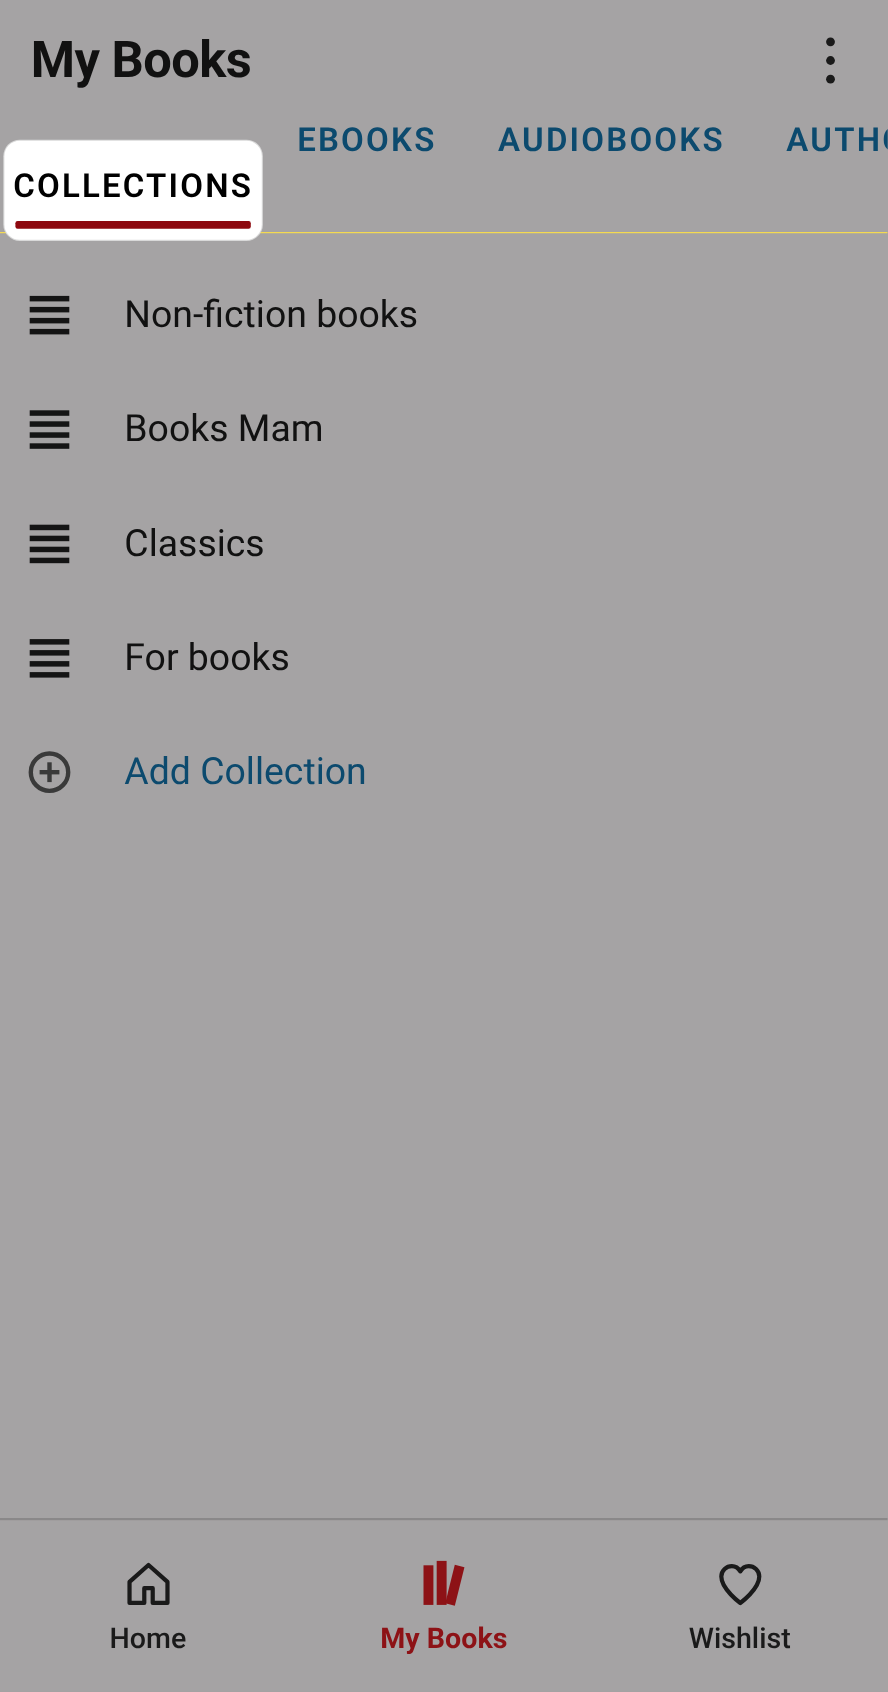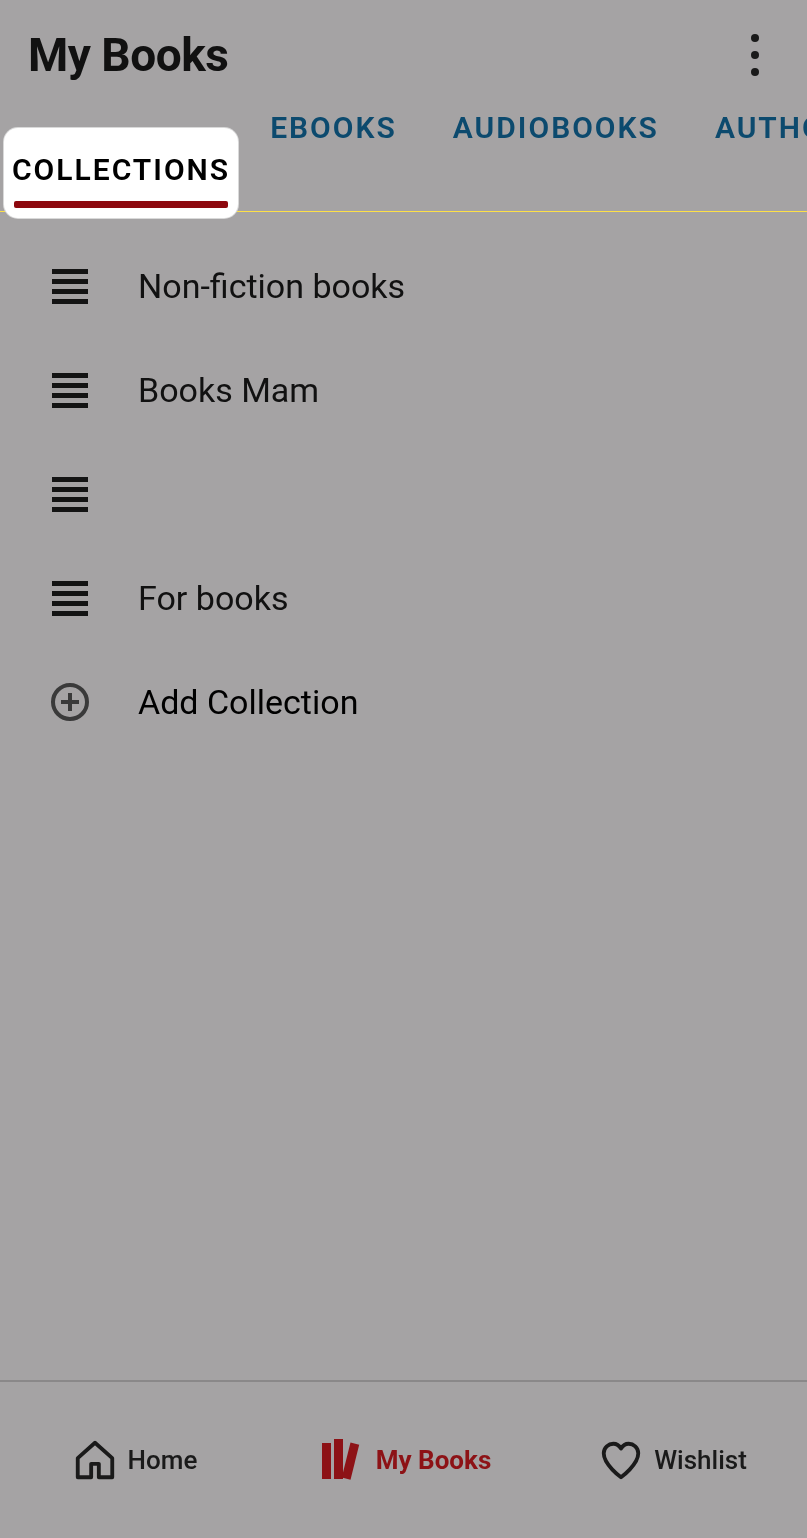--- a/index.html
+++ b/index.html
@@ -86,21 +86,21 @@
   .tab.last { padding-right: 0; }
 
   
   .list {
     padding-top: 22px;
   }
   .row {
     display: flex;
     align-items: center;
     height: 104px;
-    padding-left: 50px;
+    padding-left: 25px;
     gap: 48px;
     cursor: pointer;
   }
   .row .icon-slot {
     width: 40px;
     display: flex;
     align-items: center;
     justify-content: center;
   }
   .list-icon {
@@ -117,40 +117,40 @@
   }
   .plus-circle::before, .plus-circle::after {
     content: ""; position: absolute; background: #2a2a2a;
   }
   .plus-circle::before { left: 50%; top: 6px; bottom: 6px; width: 4px; transform: translateX(-50%); }
   .plus-circle::after  { top: 50%; left: 6px; right: 6px; height: 4px; transform: translateY(-50%); }
   .row-label {
     font-size: 34px;
     color: #111;
   }
-  .row.muted .row-label { color: #000000; }
+  .row.muted .row-label { color: #0c4a6e; }
   .row.muted .plus-circle,
   .row.muted .plus-circle::before,
   .row.muted .plus-circle::after { border-color:#3a3a3a; background-color:#3a3a3a; }
   .row.muted .plus-circle { background: transparent; }
 
   
   .bottom-nav {
     position: absolute;
     left: 0; right: 0;
     bottom: 0;
     height: 158px;
     border-top: 2px solid #8a8889;
     background: #a5a3a4;
     display: flex;
   }
   .nav-item {
     flex: 1;
     display: flex;
-    flex-direction: row;
+    flex-direction: column;
     align-items: center;
     justify-content: center;
     gap: 10px;
     cursor: pointer;
   }
   .nav-icon { height: 50px; display:flex; align-items:center; justify-content:center; }
   .nav-label {
     font-size: 26px;
     font-weight: 500;
     color: #1a1a1a;
@@ -215,20 +215,21 @@
 
   <div class="row">
     <div class="icon-slot">
       <div class="list-icon">
         <span></span>
           <span></span>
           <span></span>
           <span></span>
       </div>
     </div>
+    <div class="row-label">Classics</div>
   </div>
 
   <div class="row">
     <div class="icon-slot">
       <div class="list-icon">
         <span></span>
           <span></span>
           <span></span>
           <span></span>
       </div>

